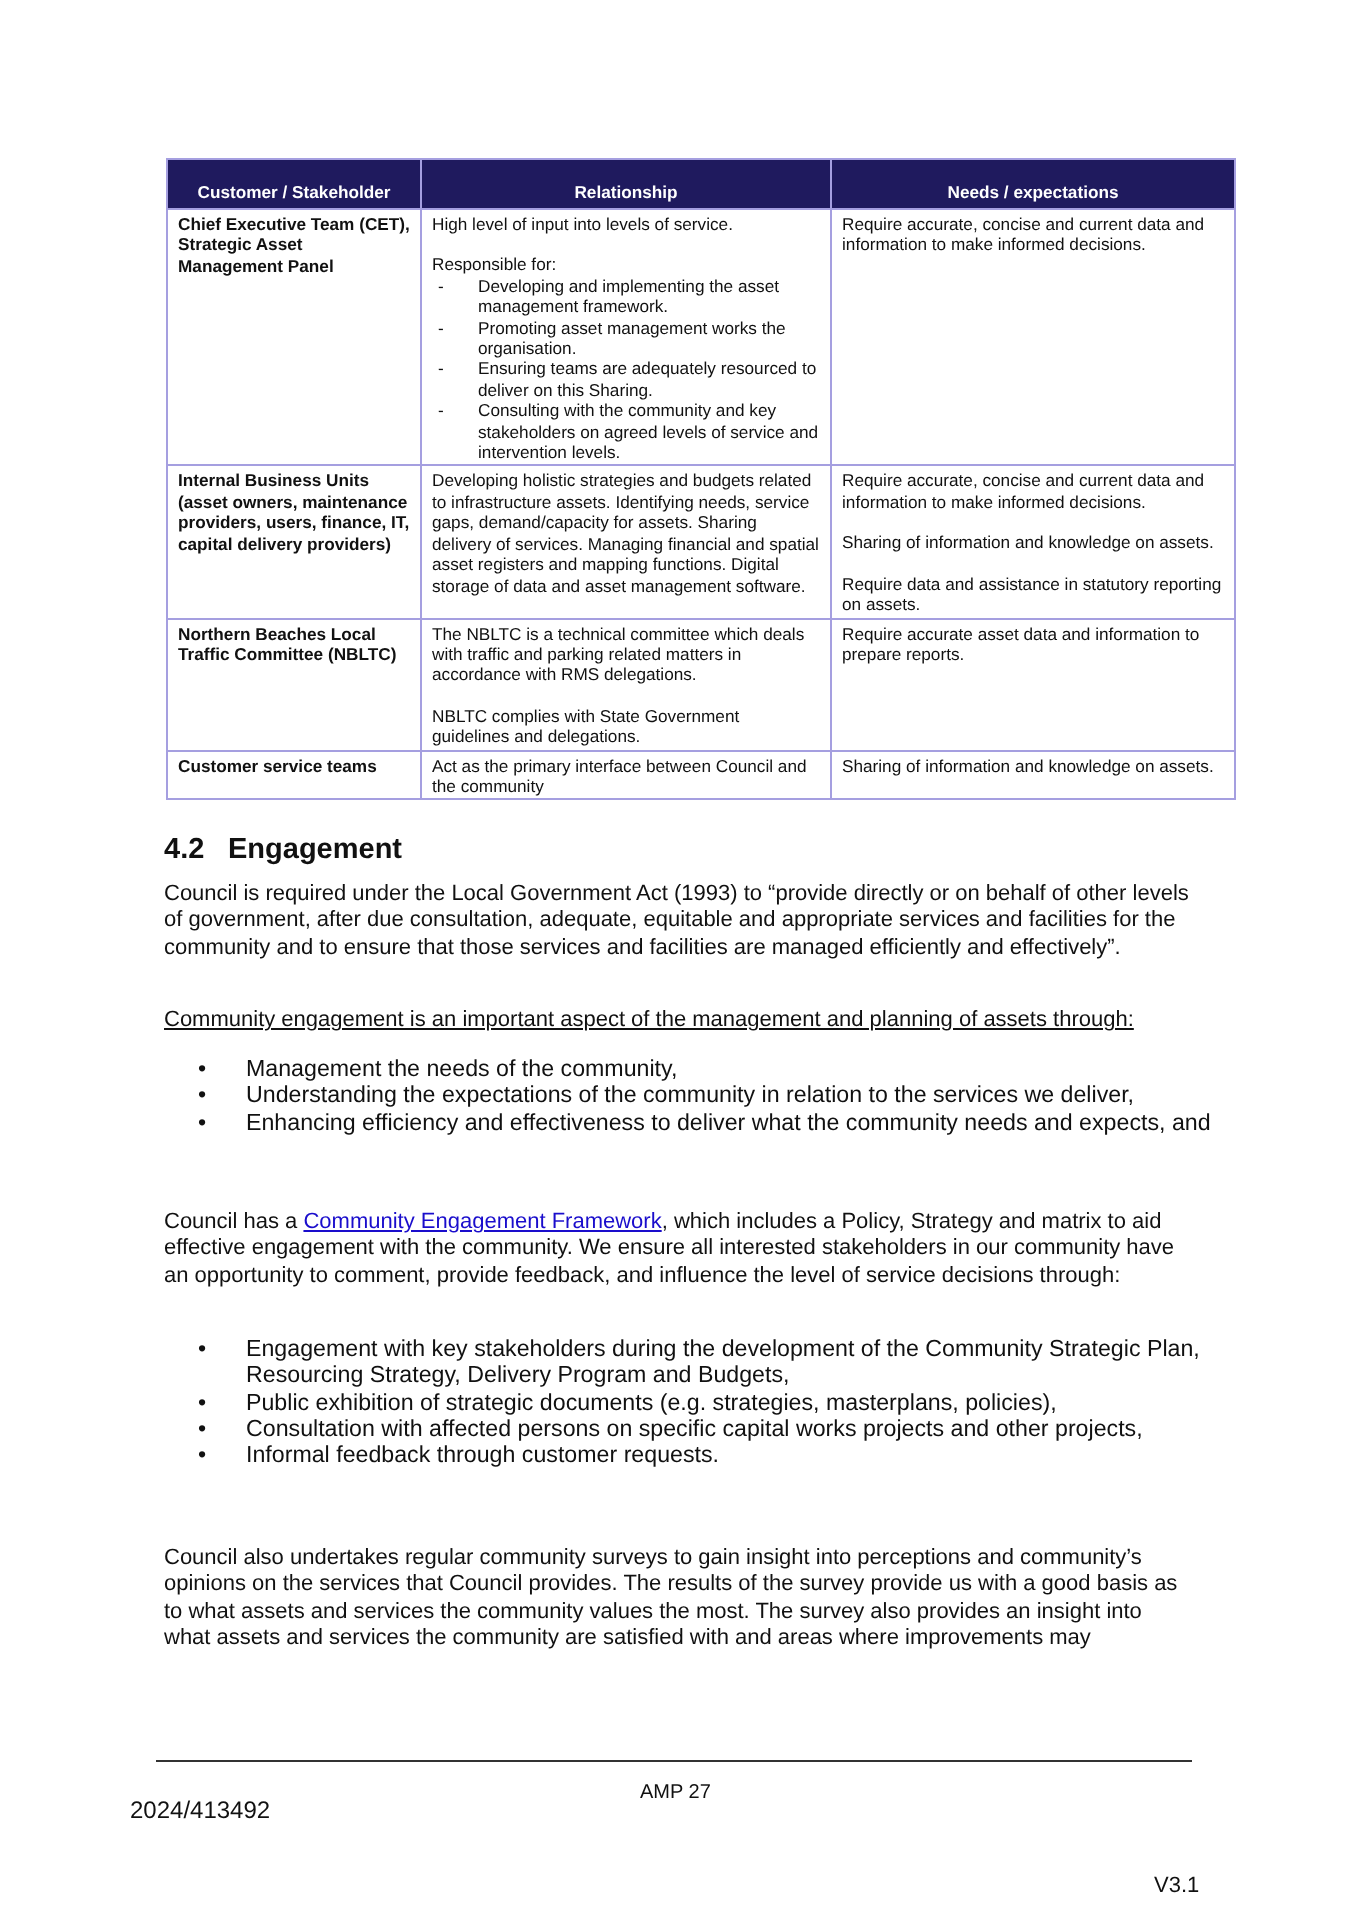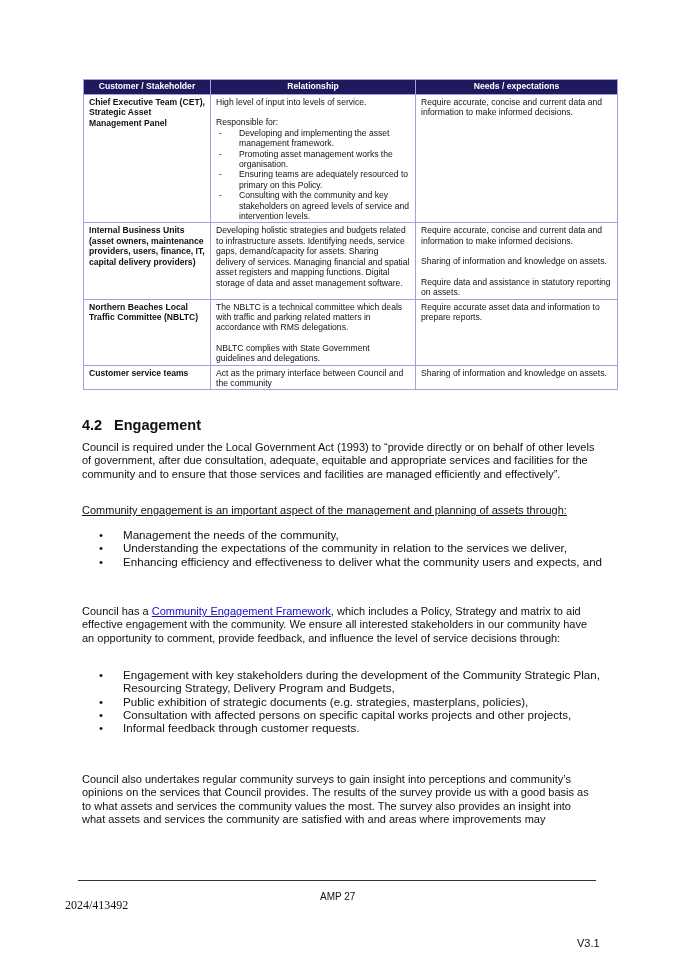--- a/index.html
+++ b/index.html
@@ -3,40 +3,40 @@
 <meta charset="utf-8">
 <style>
   html, body { margin: 0; padding: 0; background: #ffffff; }
   body { width: 675px; height: 955px; position: relative; overflow: hidden;
          font-family: "Liberation Sans", sans-serif; color: #111; }
   .page { position: absolute; left: 0; top: 0; width: 675px; height: 955px; }
 
   table.stake { position: absolute; left: 83px; top: 79px; width: 535px;
                 border-collapse: collapse; font-size: 8.6px; line-height: 10.4px; }
   table.stake th { background: #1f1a5e; color: #fff; font-weight: bold; text-align: center;
-                   padding: 0 3px 2px 3px; border: 1px solid #a59fe0; height: 12px; }
+                   padding: 10px 3px 2px 3px; border: 1px solid #a59fe0; height: 12px; }
   table.stake td { vertical-align: top; padding: 2px 5px 1px 5px; border: 1px solid #a59fe0; }
   table.stake td.c1 { font-weight: bold; width: 116px; }
   table.stake td.c2 { width: 194px; }
   .gap { height: 10px; }
   ul.dash { list-style: none; margin: 0; padding: 0 0 0 23px; }
   ul.dash li { position: relative; }
   ul.dash li::before { content: "-"; position: absolute; left: -20px; }
 
   h2 { position: absolute; left: 82px; top: 417px; margin: 0; font-size: 14.5px; font-weight: bold; }
   h2 .num { display: inline-block; width: 32px; }
   .body { position: absolute; left: 82px; width: 515px; font-size: 11px; line-height: 13.3px; margin: 0; }
   ul.bul { position: absolute; left: 82px; width: 520px; margin: 0; padding: 0 0 0 41px;
            list-style: none; font-size: 11.6px; line-height: 13.3px; }
   ul.bul li { position: relative; }
   ul.bul li::before { content: "•"; position: absolute; left: -24px; }
   a.link { color: #1a0dcc; text-decoration: underline; }
 
   .footer-rule { position: absolute; left: 78px; top: 880px; width: 518px; height: 0; border-top: 1px solid #333; }
-  .footer-left { position: absolute; left: 65px; top: 898px; font-size: 12px; font-family: Liberation Serif, serif; }
+  .footer-left { position: absolute; left: 65px; top: 898px; font-size: 12px; font-family: Liberation Sans, sans-serif; }
   .footer-center { position: absolute; left: 320px; top: 891px; font-size: 10px; }
   .footer-right { position: absolute; left: 577px; top: 937px; font-size: 11px; }
 </style>
 </head>
 <body>
 
 <div class="page">
 
   <table class="stake">
     <thead>
@@ -49,21 +49,21 @@
     <tbody>
       <tr>
         <td class="c1">Chief Executive Team (CET), Strategic Asset Management Panel</td>
         <td class="c2">
           <div>High level of input into levels of service.</div>
           <div class="gap"></div>
           <div>Responsible for:</div>
           <ul class="dash">
             <li>Developing and implementing the asset management framework.</li>
             <li>Promoting asset management works the organisation.</li>
-            <li>Ensuring teams are adequately resourced to primary on this Policy.</li>
+            <li>Ensuring teams are adequately resourced to deliver on this Sharing.</li>
             <li>Consulting with the community and key stakeholders on agreed levels of service and intervention levels.</li>
           </ul>
         </td>
         <td>
           <div>Require accurate, concise and current data and information to make informed decisions.</div>
         </td>
       </tr>
       <tr>
         <td class="c1">Internal Business Units (asset owners, maintenance providers, users, finance, IT, capital delivery providers)</td>
         <td class="c2">
@@ -104,21 +104,21 @@
     <span class="num">4.2</span><span>Engagement</span>
   </h2>
 
   <p class="body" style="top:441px;">Council is required under the Local Government Act (1993) to “provide directly or on behalf of other levels of government, after due consultation, adequate, equitable and appropriate services and facilities for the community and to ensure that those services and facilities are managed efficiently and effectively”.</p>
 
   <p class="body" style="top:504px;text-decoration:underline;">Community engagement is an important aspect of the management and planning of assets through:</p>
 
   <ul class="bul" style="top:528px;">
     <li>Management the needs of the community,</li>
     <li>Understanding the expectations of the community in relation to the services we deliver,</li>
-    <li>Enhancing efficiency and effectiveness to deliver what the community users and expects, and</li>
+    <li>Enhancing efficiency and effectiveness to deliver what the community needs and expects, and</li>
   </ul>
 
   <p class="body" style="top:605px;"><span>Council has a </span><a class="link">Community Engagement Framework</a><span>, which includes a Policy, Strategy and matrix to aid effective engagement with the community. We ensure all interested stakeholders in our community have an opportunity to comment, provide feedback, and influence the level of service decisions through:</span></p>
 
   <ul class="bul" style="top:668px;">
     <li>Engagement with key stakeholders during the development of the Community Strategic Plan, Resourcing Strategy, Delivery Program and Budgets,</li>
     <li>Public exhibition of strategic documents (e.g. strategies, masterplans, policies),</li>
     <li>Consultation with affected persons on specific capital works projects and other projects,</li>
     <li>Informal feedback through customer requests.</li>
   </ul>

